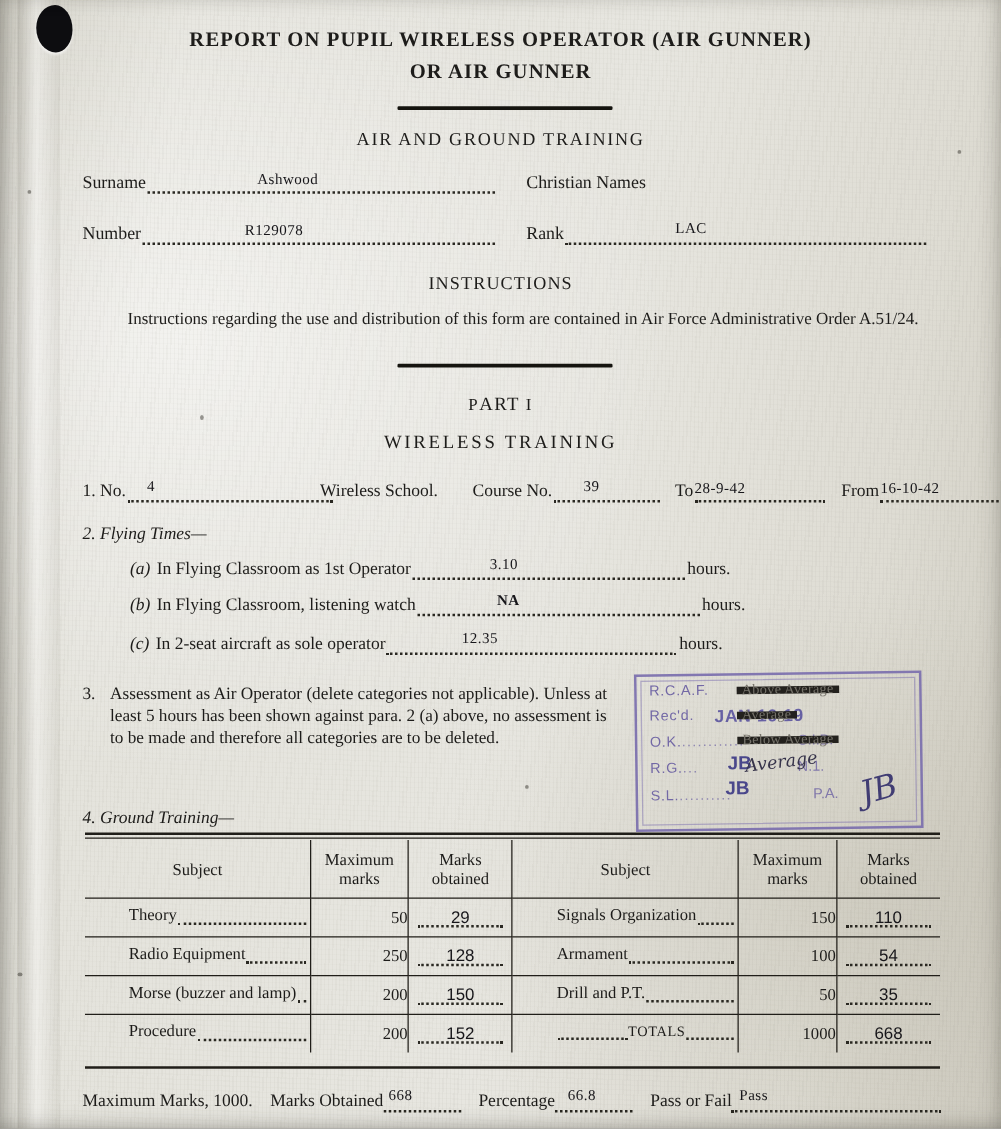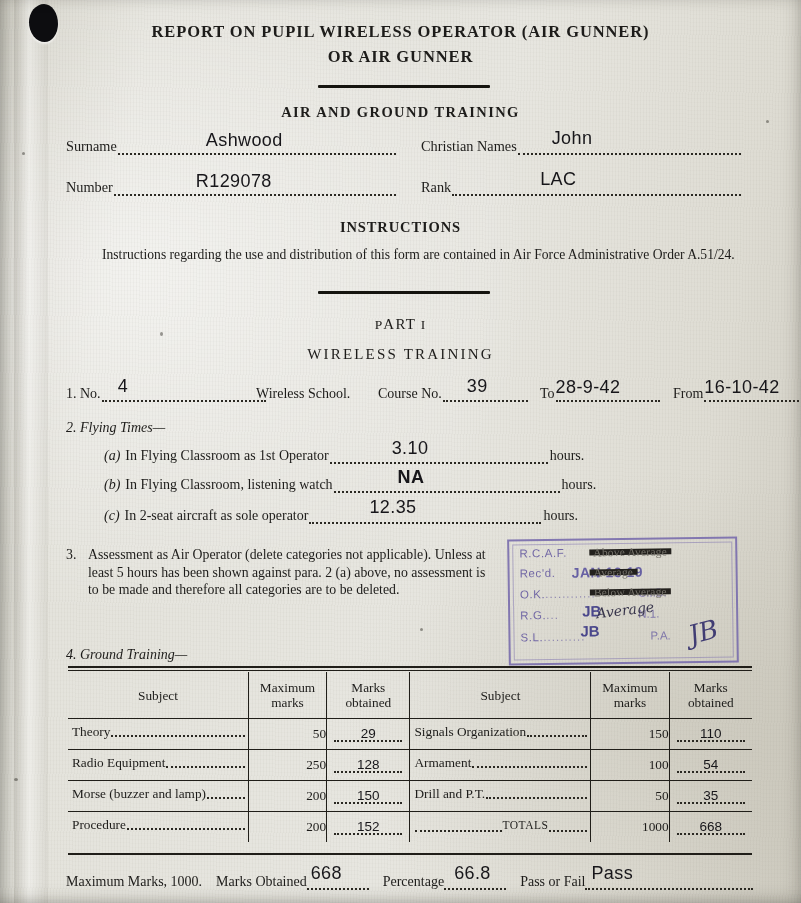--- a/index.html
+++ b/index.html
@@ -72,21 +72,21 @@
     height: 3px;
     background: #15140f;
     border-radius: 1px;
   }
   .rule.r1 { left: 318px; width: 172px; top: 85px; }
   .rule.r2 { left: 318px; width: 172px; top: 291px; }
 
   .section-head {
     position: absolute; left: 0; right: 0;
     text-align: center;
-    font-weight: bold;
+    font-weight: normal;
     font-size: 14.5px;
     letter-spacing: 1.4px;
   }
   .sh-agt   { top: 104px; }
   .sh-instr { top: 219px; letter-spacing: .9px; }
   .sh-wt    { top: 346px; letter-spacing: 2.2px; font-weight: normal; font-size: 15px; }
 
   .part-label {
     position: absolute; left: 0; right: 0; top: 316px;
     text-align: center;
@@ -108,22 +108,22 @@
   .fld .lbl { flex: 0 0 auto; }
   .dots {
     flex: 1 1 auto;
     position: relative;
     border-bottom: 2px dotted #2a2822;
     margin-left: 1px;
     height: 13px;
   }
   .hand {
     position: absolute;
-    font-family: Liberation Sans, sans-serif;
-    font-size: 18px;
+    font-family: Liberation Serif, serif;
+    font-size: 12px;
     color: #17161a;
     letter-spacing: .4px;
     bottom: 2px;
     margin-top: 27px;
   }
 
   
   .instr-para {
     position: absolute;
     left: 68px; right: 62px; top: 246px;
@@ -268,21 +268,21 @@
     height: 46px;
   }
   #marks-table tr.body td { height: 30px; border-bottom: 1.6px solid #201e19; }
   #marks-table tr.body:last-child td { border-bottom: none; }
   .c-sub   { width: 177px; }
   .c-max   { width: 76px; text-align: right; }
   .c-got   { width: 81px; }
   .edge-l  { border-left: none !important; }
   .edge-r  { border-right: none !important; }
 
-  .subj-cell { display: flex; padding: 0 3px 4px 4px; white-space: nowrap; }
+  .subj-cell { display: flex; align-items: flex-end; padding: 0 3px 4px 4px; white-space: nowrap; margin-left: 31px; }
   .subj-cell .name { flex: 0 0 auto; }
   .subj-cell .leader { flex: 1 1 auto; border-bottom: 2px dotted #2a2822; height: 11px; margin-left: 1px; }
   .subj-cell.right-align { justify-content: flex-end; }
   .got-cell { position: relative; height: 100%; }
   .got-cell .leader {
     position: absolute; left: 7px; right: 7px; bottom: 7px;
     border-bottom: 2px dotted #2a2822;
   }
   .got-cell .val {
     position: absolute; left: 0; right: 0; bottom: 8px;
@@ -340,23 +340,20 @@
 
     <div class="field-row fr1">
       <div class="fld" style="left:0; width:330px;">
         <span class="lbl">Surname</span>
         <span class="dots">
           <span class="hand" style="left:88px;">Ashwood</span>
         </span>
       </div>
       <div class="fld" style="left:355px; right:0;">
         <span class="lbl">Christian Names</span>
-        <span class="dots">
-          <span class="hand" style="left:34px; bottom:4px;">John</span>
-        </span>
       </div>
     </div>
 
     <div class="field-row fr2">
       <div class="fld" style="left:0; width:330px;">
         <span class="lbl">Number</span>
         <span class="dots">
           <span class="hand" style="left:82px;">R129078</span>
         </span>
       </div>

